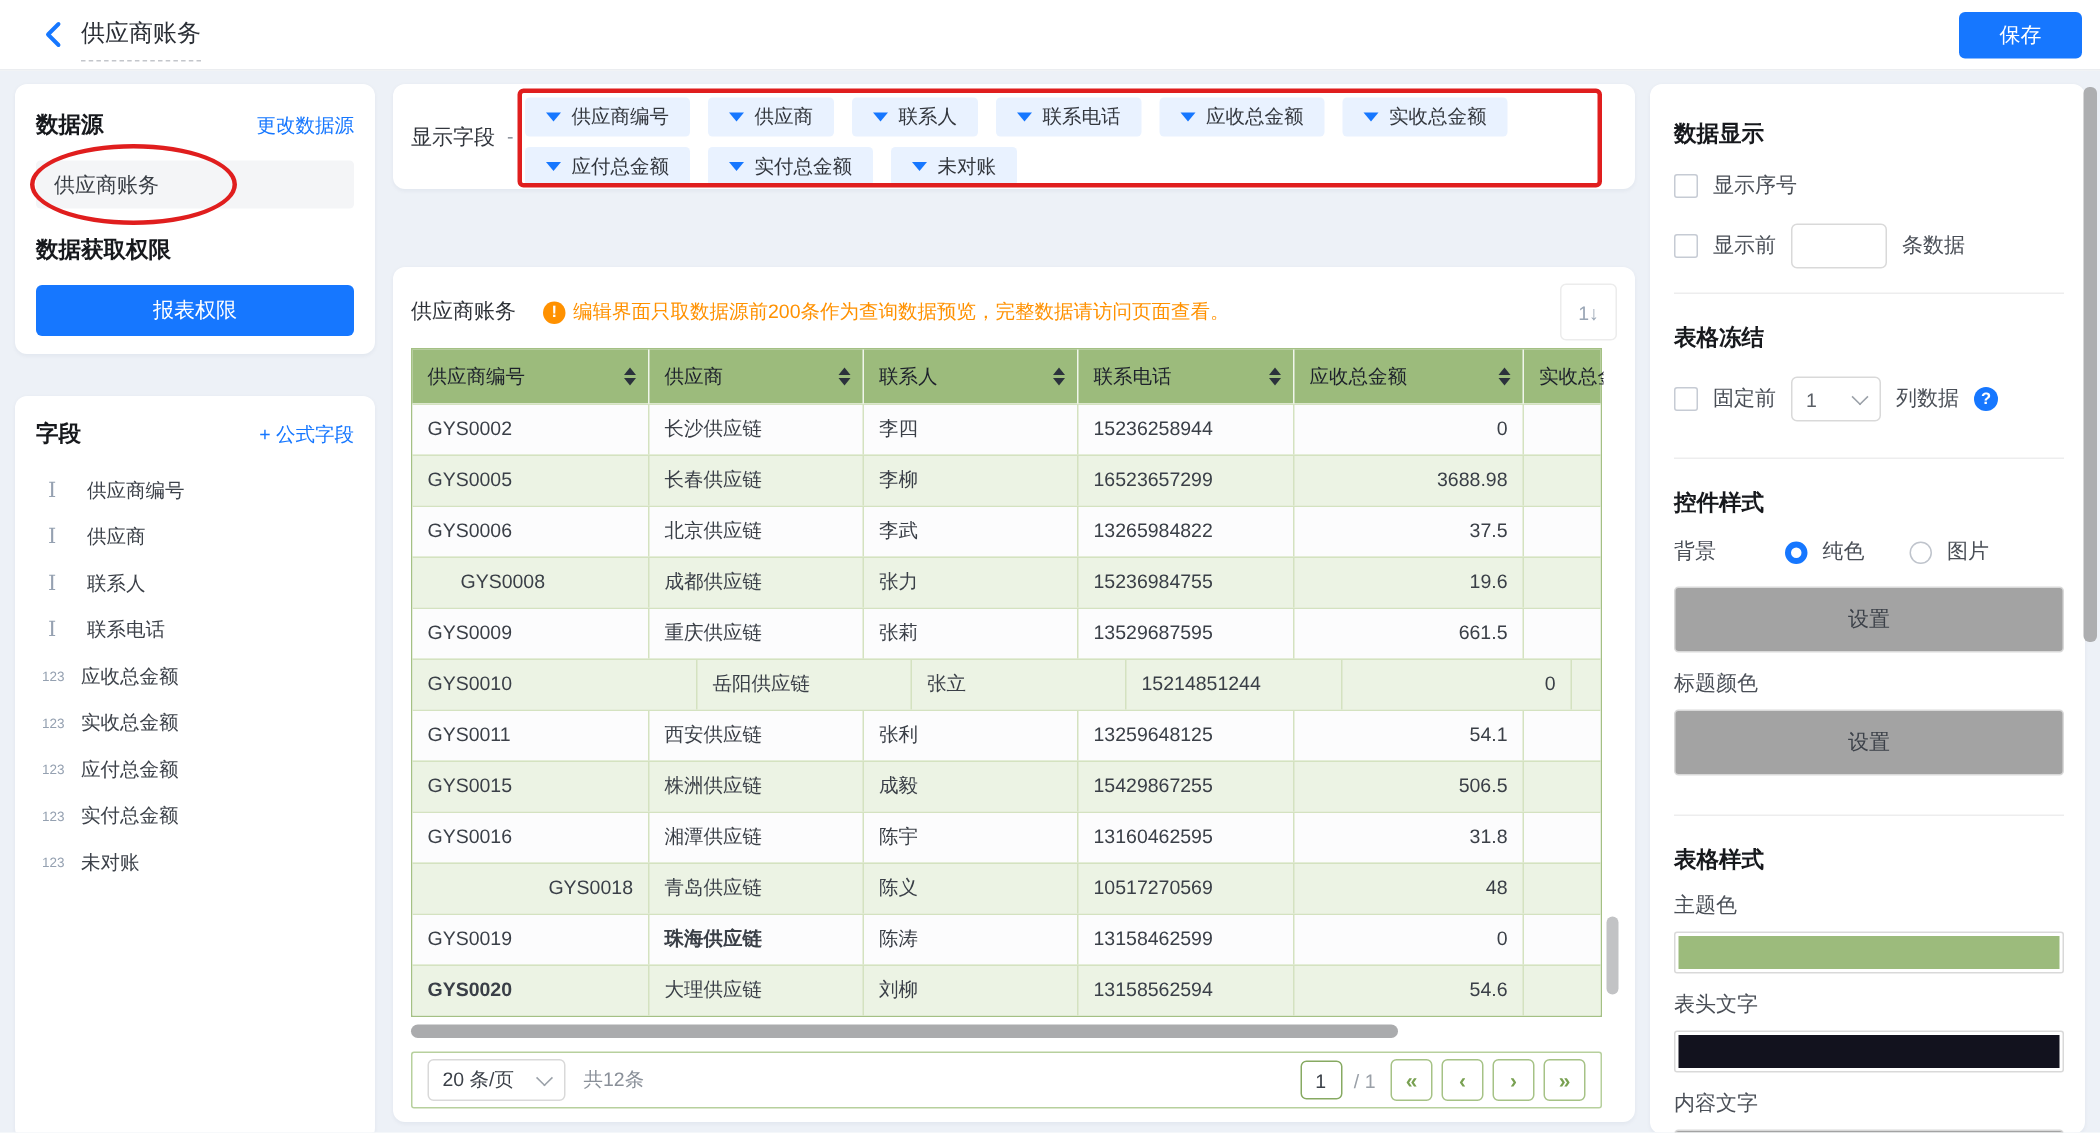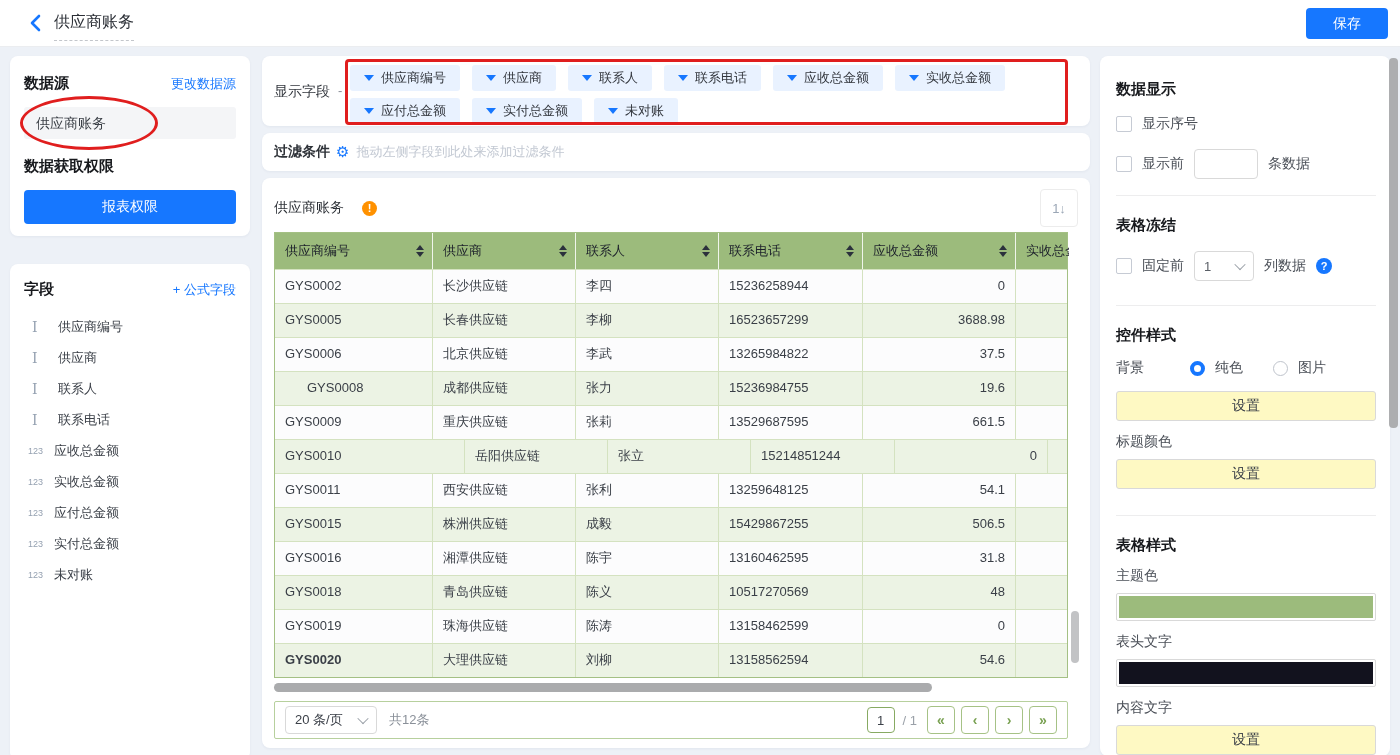--- a/index.html
+++ b/index.html
@@ -74,21 +74,21 @@
   .r-title{font-size:15px;font-weight:bold;color:#17191d;margin-bottom:16px;}
   .crow{display:flex;align-items:center;gap:10px;margin-bottom:16px;font-size:14px;color:#4a4f57;}
   .checkbox{width:16px;height:16px;border:1px solid #c6cbd4;border-radius:2px;background:#fff;flex:none;cursor:pointer;box-sizing:border-box;}
   .tinput{width:64px;height:30px;border:1px solid #d9d9d9;border-radius:4px;box-sizing:border-box;}
   .select-sm{width:60px;height:30px;border:1px solid #d9d9d9;border-radius:4px;display:flex;align-items:center;justify-content:space-between;padding:0 9px;font-size:13px;color:#5a5f66;box-sizing:border-box;cursor:pointer;background:#fff;}
   .help-ic{width:16px;height:16px;border-radius:50%;background:#1677ff;color:#fff;font-size:11px;font-weight:bold;text-align:center;line-height:16px;flex:none;cursor:pointer;}
   .divider{border-top:1px solid #ededee;margin:4px 0 20px 0;}
   .radio{width:15px;height:15px;border-radius:50%;box-sizing:border-box;flex:none;cursor:pointer;}
   .radio.on{border:4.5px solid #1677ff;background:#fff;}
   .radio.off{border:1px solid #bfc4cc;background:#fff;}
-  .set-btn{width:100%;height:30px;border:1px solid #d9d9d9;border-radius:3px;background:#fef9c3;font-size:14px;color:#3c4149;cursor:pointer;margin-bottom:12px;}
+  .set-btn{width:100%;height:44px;border:1px solid #d9d9d9;border-radius:3px;background:#a3a3a3;font-size:14px;color:#3c4149;cursor:pointer;margin-bottom:12px;}
   .r-label{font-size:14px;color:#4a4f57;margin-bottom:8px;}
   .swatch{width:100%;height:28px;border:1px solid #d9d9d9;border-radius:2px;padding:2px;box-sizing:border-box;margin-bottom:12px;cursor:pointer;background:#fff;}
   .swatch > div{width:100%;height:100%;}
   .r-scroll{position:absolute;left:1389px;top:58px;width:9px;height:370px;background:#adaeb0;border-radius:4px;cursor:pointer;}
 </style>
 </head>
 <body>
 
 <div class="page">
 
@@ -195,30 +195,26 @@
           <span>实付总金额</span>
         </div>
         <div class="chip">
           <span class="caret"></span>
           <span>未对账</span>
         </div>
       </div>
     <div class="annotation rect-anno" style="border-color: rgb(224, 30, 30);"></div>
   </div>
 
-  <div class="card card-b">
-    <span class="filter-label">过滤条件</span>
-    <span class="gear">⚙</span>
-    <span class="filter-ph">拖动左侧字段到此处来添加过滤条件</span>
-  </div>
 
   <div class="card card-c">
     <div class="pv-head">
       <span class="pv-title">供应商账务</span>
       <span class="warn-ic">!</span>
+      <span class="warn-text">编辑界面只取数据源前200条作为查询数据预览，完整数据请访问页面查看。</span>
       <span class="sort-tool">1↓</span>
     </div>
     <div class="tbl">
       <div class="t-head" id="t-head" style="background: rgb(156, 187, 124);">
           <div class="th" style="width: 158px;">
             <span>供应商编号</span>
             <span class="sort-arrows">
               <i class="tu"></i>
               <i class="td-i"></i>
             </span>
@@ -322,30 +318,30 @@
           </div>
           <div class="tr">
             <div class="td" style="width: 158px; text-align: left;">GYS0016</div>
             <div class="td" style="width: 143px; text-align: left;">湘潭供应链</div>
             <div class="td" style="width: 143px; text-align: left;">陈宇</div>
             <div class="td" style="width: 144px; text-align: left;">13160462595</div>
             <div class="td" style="width: 153px; text-align: right;">31.8</div>
             <div class="td" style="width: 53px; text-align: left;"></div>
           </div>
           <div class="tr alt">
-            <div class="td" style="width: 158px; text-align: left;">GYS0018</div>
+            <div class="td" style="width: 158px; text-align: right;">GYS0018</div>
             <div class="td" style="width: 143px; text-align: left;">青岛供应链</div>
             <div class="td" style="width: 143px; text-align: left;">陈义</div>
             <div class="td" style="width: 144px; text-align: left;">10517270569</div>
             <div class="td" style="width: 153px; text-align: right;">48</div>
             <div class="td" style="width: 53px; text-align: left;"></div>
           </div>
           <div class="tr">
             <div class="td" style="width: 158px; text-align: left;">GYS0019</div>
-            <div class="td" style="width: 143px; text-align: left;">珠海供应链</div>
+            <div class="td" style="width: 143px; text-align: left; font-weight: bold;">珠海供应链</div>
             <div class="td" style="width: 143px; text-align: left;">陈涛</div>
             <div class="td" style="width: 144px; text-align: left;">13158462599</div>
             <div class="td" style="width: 153px; text-align: right;">0</div>
             <div class="td" style="width: 53px; text-align: left;"></div>
           </div>
           <div class="tr alt">
             <div class="td" style="width: 158px; text-align: left; font-weight: bold;">GYS0020</div>
             <div class="td" style="width: 143px; text-align: left;">大理供应链</div>
             <div class="td" style="width: 143px; text-align: left;">刘柳</div>
             <div class="td" style="width: 144px; text-align: left;">13158562594</div>

